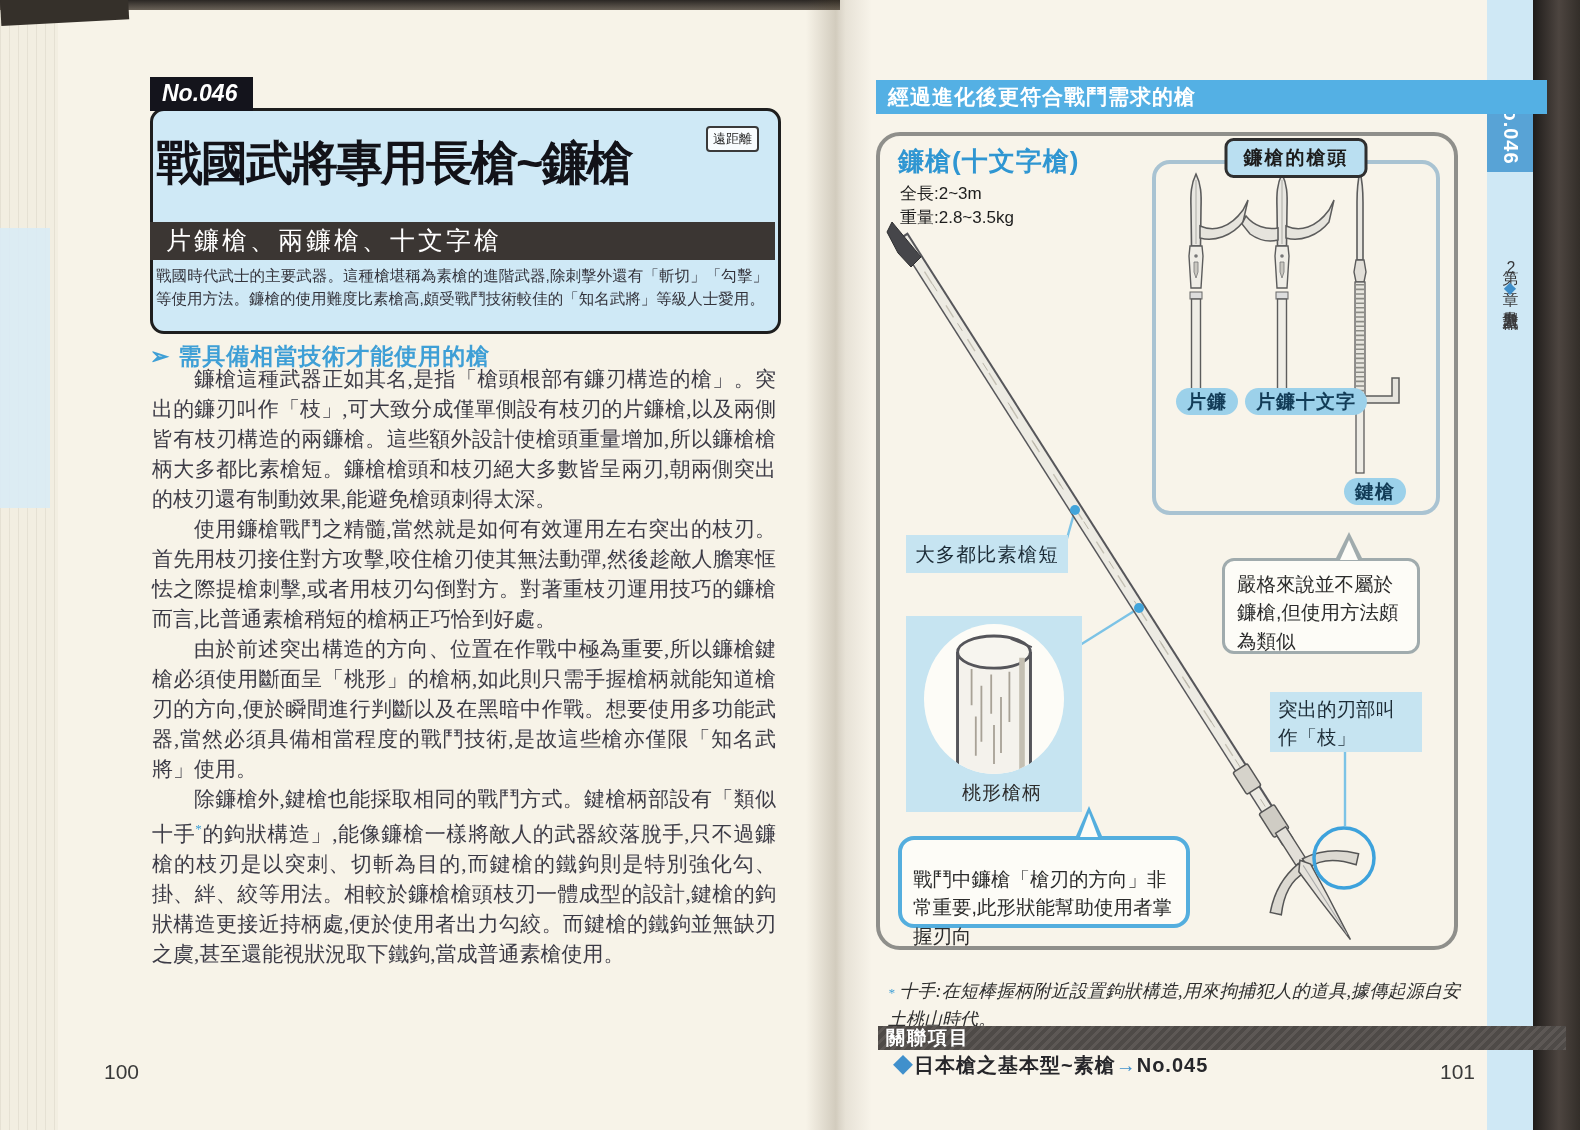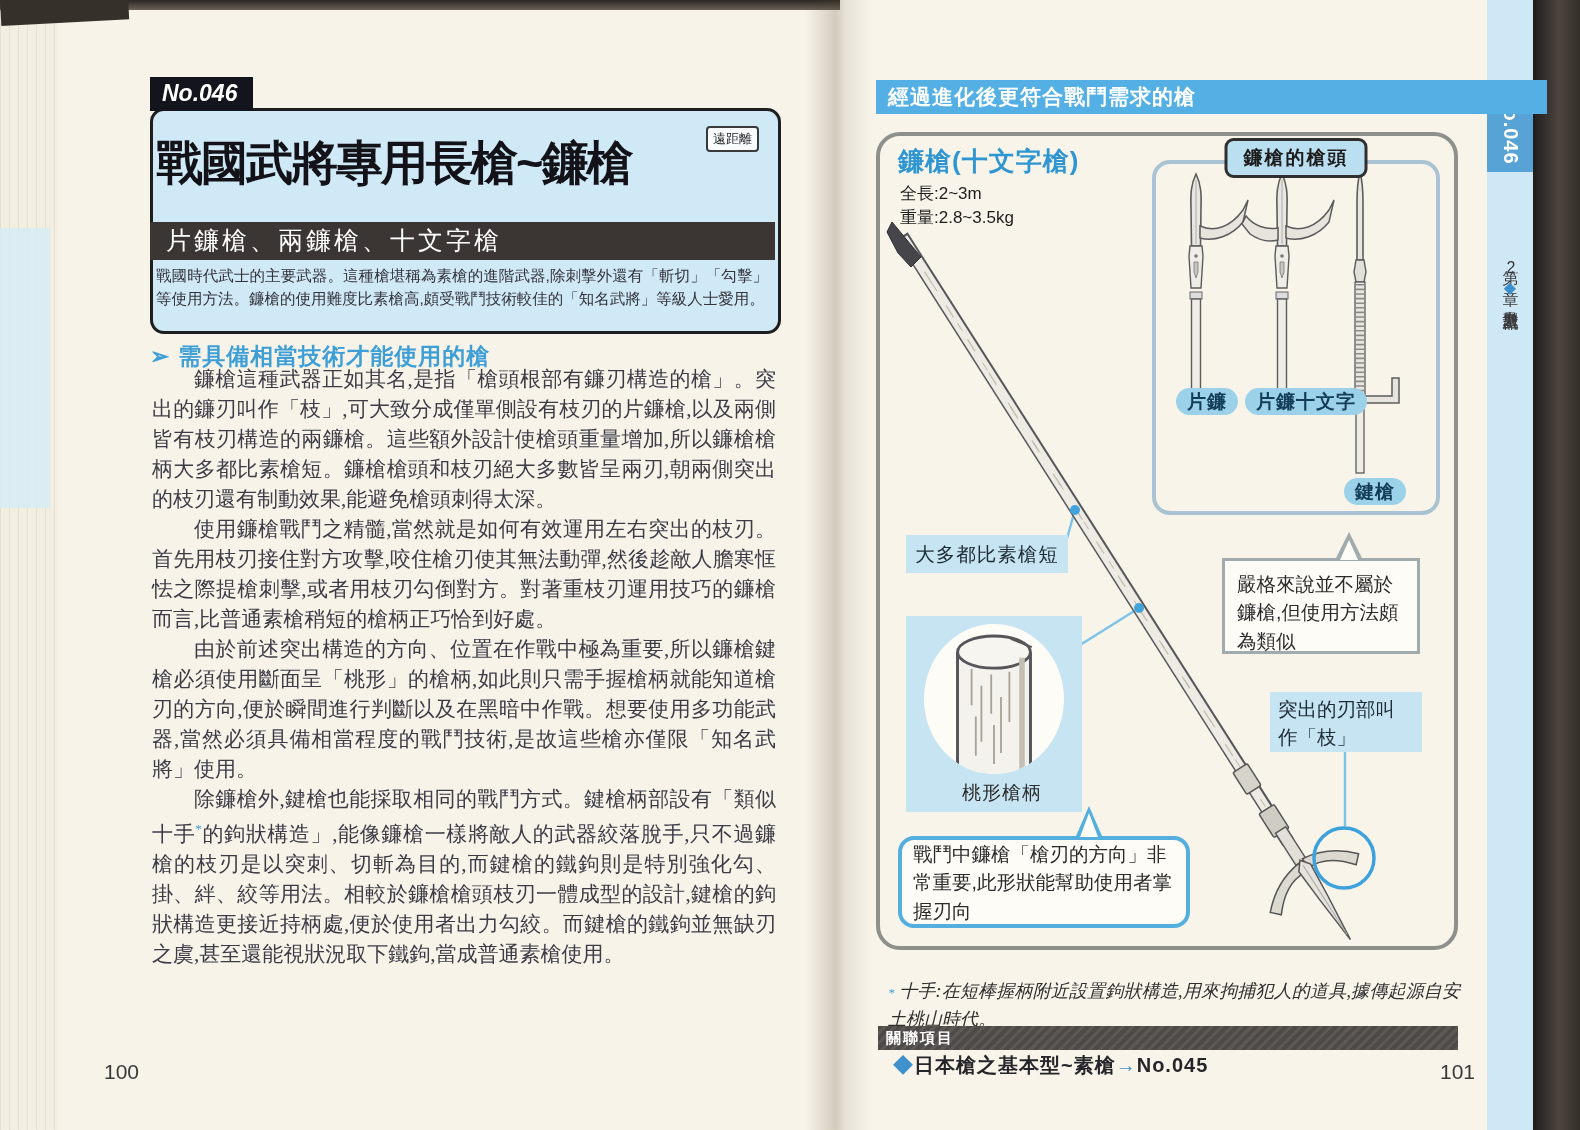--- a/index.html
+++ b/index.html
@@ -74,31 +74,31 @@
   #pill-kagiyari{left:1344px;top:478px;}
 
   .callout-blue-box{background:#c6e4f1;color:#1c2b36;font-size:19.5px;z-index:5;}
   #shaft-box{left:906px;top:535px;width:162px;height:38px;line-height:38px;text-align:center;letter-spacing:1px;}
   #branch-box{left:1270px;top:692px;width:152px;height:60px;line-height:1.45;padding:3px 8px;box-sizing:border-box;}
   #grip-block{left:906px;top:616px;width:176px;height:196px;background:#c6e4f1;z-index:5;}
   #grip-circle{left:18px;top:8px;width:140px;height:150px;background:#fdfcf7;border-radius:50%;overflow:hidden;}
   #grip-caption{left:0;bottom:6px;width:192px;text-align:center;font-size:19px;color:#2b2b2b;letter-spacing:1px;}
 
   .bubble{background:#fdfcf7;z-index:6;color:#2b2b2b;font-size:19.5px;line-height:1.45;box-sizing:border-box;}
-  #strict-bubble{left:1222px;top:558px;width:198px;height:96px;border:3px solid #a0abad;border-radius:0;padding:9px 12px;}
-  #fight-bubble{left:898px;top:836px;width:292px;height:92px;border:4px solid #54aede;border-radius:16px;padding:0 11px;}
+  #strict-bubble{left:1222px;top:558px;width:198px;height:96px;border:3px solid #a0abad;border-radius:12px;padding:9px 12px;}
+  #fight-bubble{left:898px;top:836px;width:292px;height:92px;border:4px solid #54aede;border-radius:16px;padding:25px 11px;}
   .tri{width:0;height:0;z-index:7;}
   #strict-tail-o{left:1336px;top:532px;border-left:13px solid transparent;border-right:13px solid transparent;border-bottom:26px solid #a0abad;}
   #strict-tail-i{left:1340px;top:540px;border-left:9px solid transparent;border-right:9px solid transparent;border-bottom:20px solid #fdfcf7;z-index:8;}
   #fight-tail-o{left:1076px;top:806px;border-left:13px solid transparent;border-right:13px solid transparent;border-bottom:30px solid #54aede;}
   #fight-tail-i{left:1080px;top:813px;border-left:9px solid transparent;border-right:9px solid transparent;border-bottom:24px solid #fdfcf7;z-index:8;}
 
   #footnote{left:888px;top:978px;width:572px;font-family:"Liberation Serif",serif;font-style:italic;
     font-size:18px;line-height:1.55;color:#2e2e2e;text-align:justify;}
-  #related-bar{left:878px;top:1026px;width:580px;height:24px;color:#fff;font-size:15px;font-weight:bold;
+  #related-bar{left:878px;top:1026px;width:688px;height:24px;color:#fff;font-size:19px;font-weight:bold;
     line-height:24px;padding-left:8px;box-sizing:border-box;letter-spacing:2px;
     background:repeating-linear-gradient(135deg,#4e4a47 0 4px,#5d5855 4px 7px);}
   #related-item{left:893px;top:1052px;font-size:20px;font-weight:bold;color:#26262a;letter-spacing:1px;}
   #related-item .dmd,#related-item .arw{color:#4090cc;}
 
   svg{display:block;}
   .panel-svg{left:876px;top:132px;z-index:2;}
   .headbox-svg{left:1152px;top:160px;z-index:3;}
 </style>
 </head>

